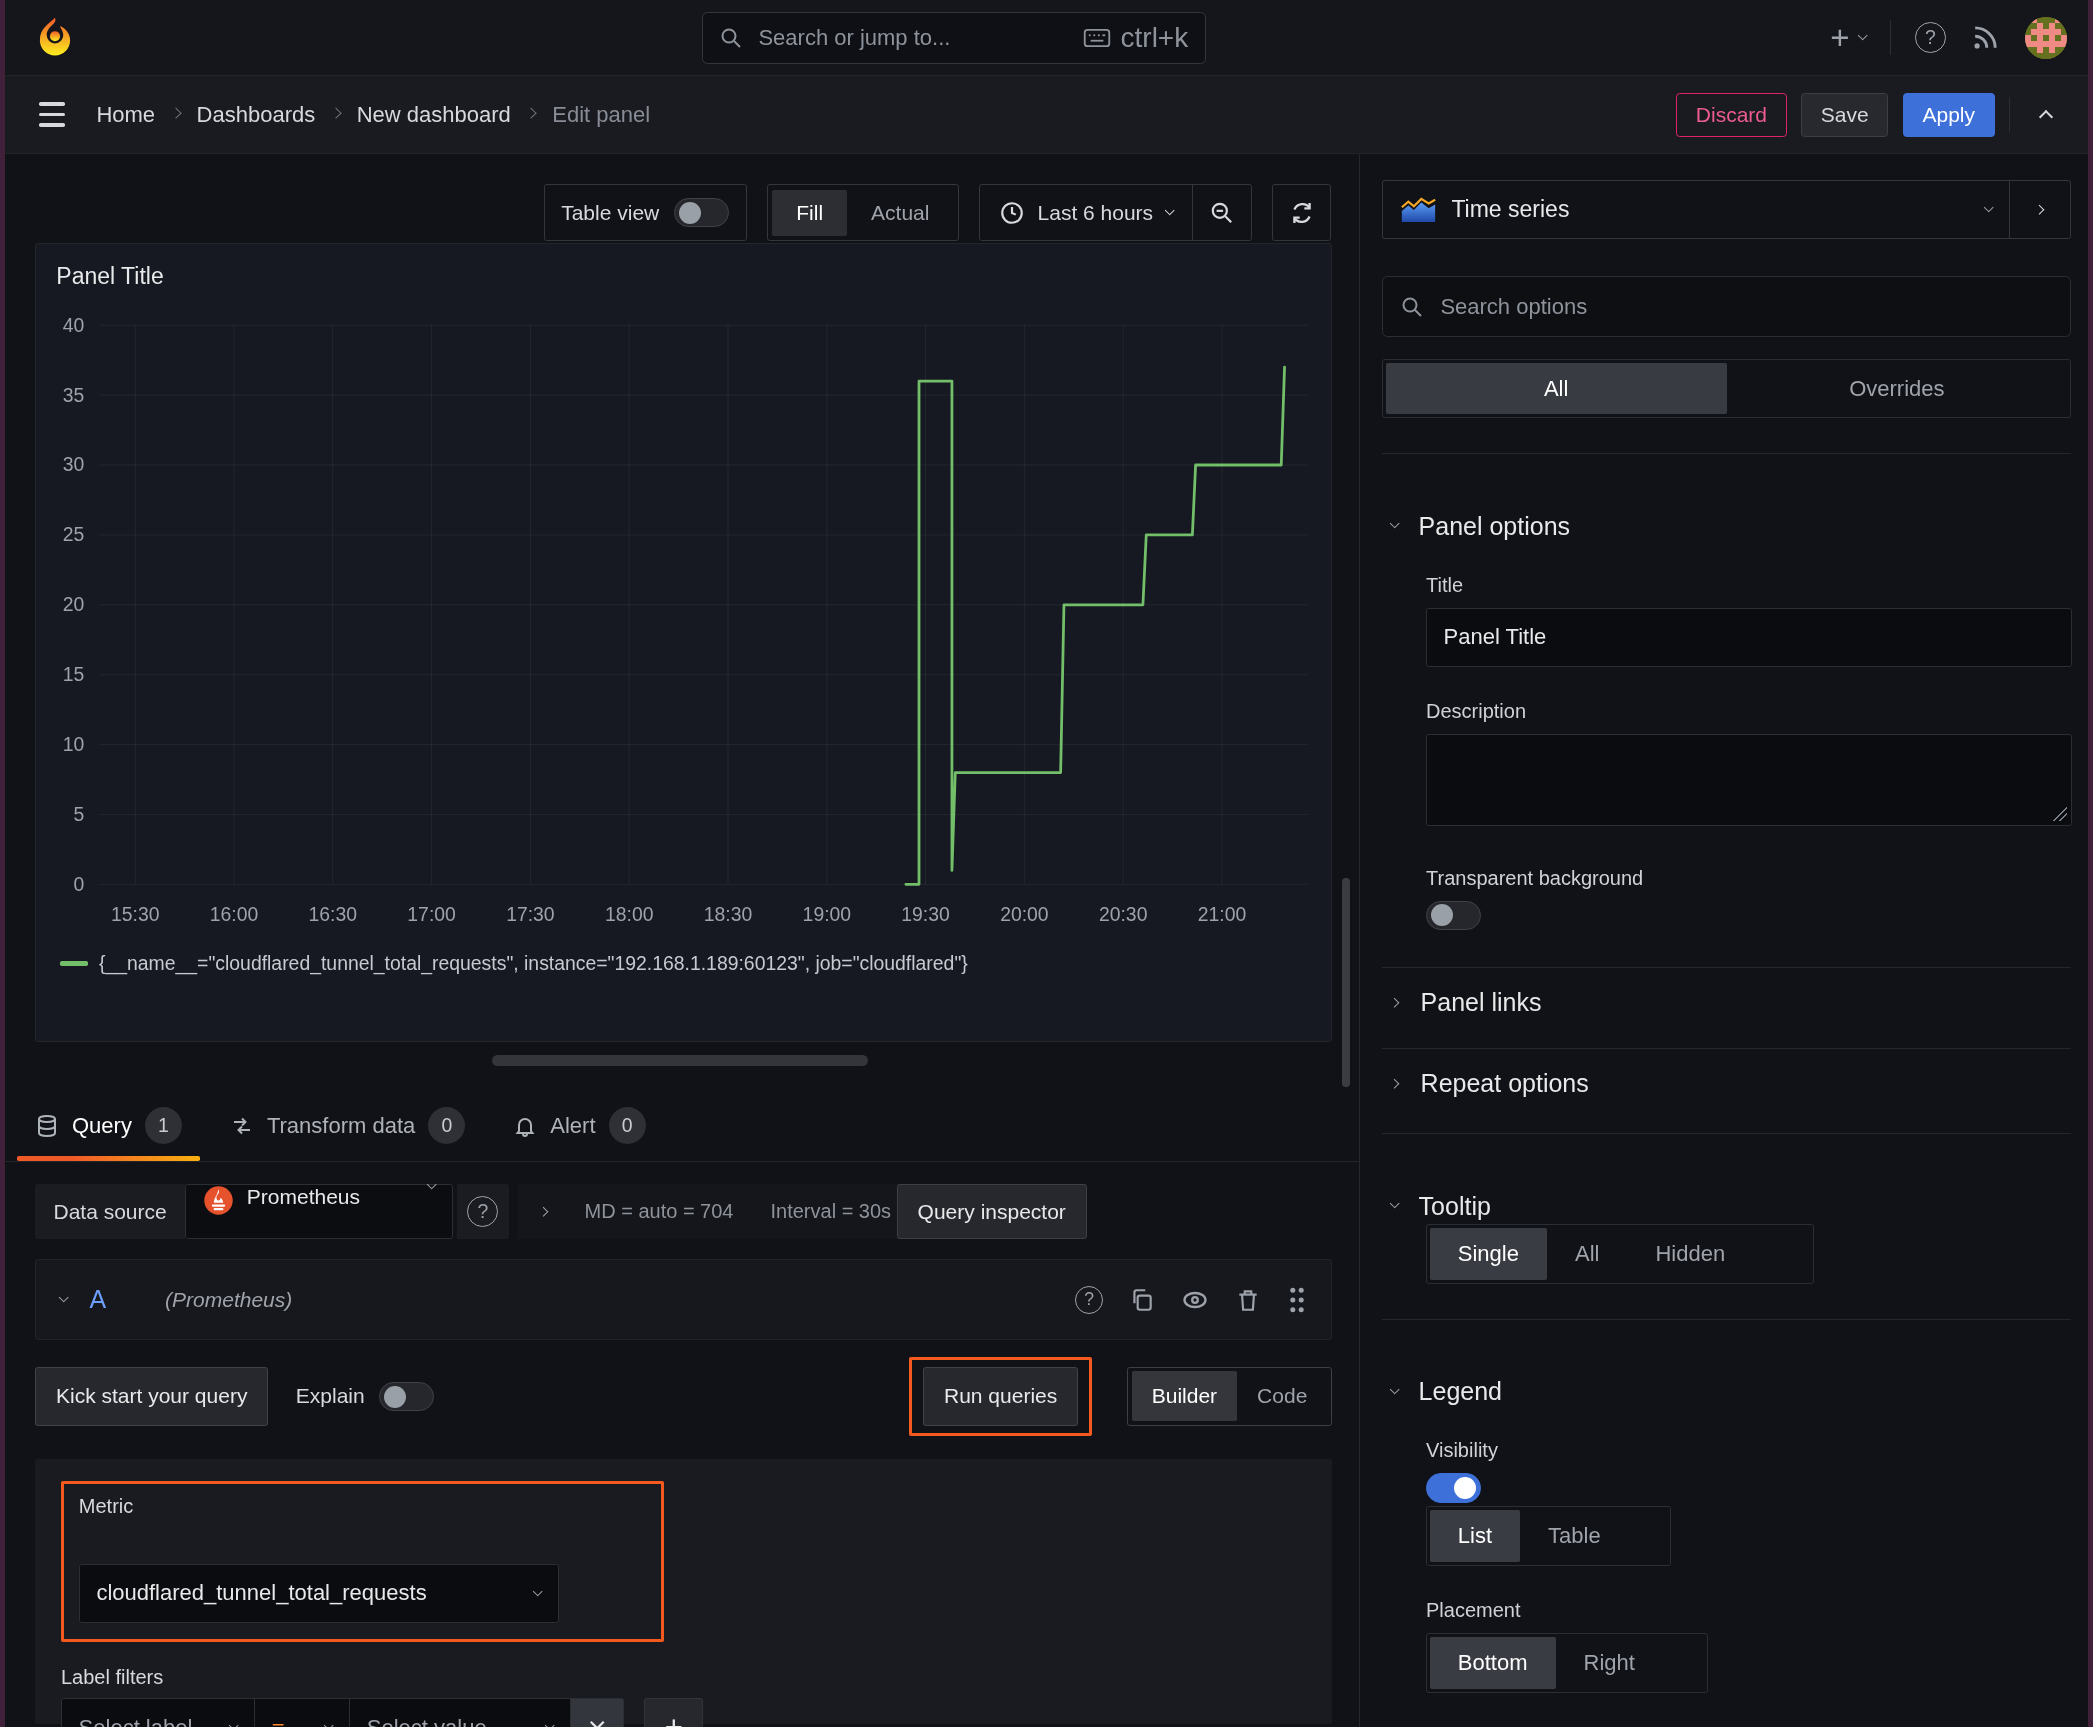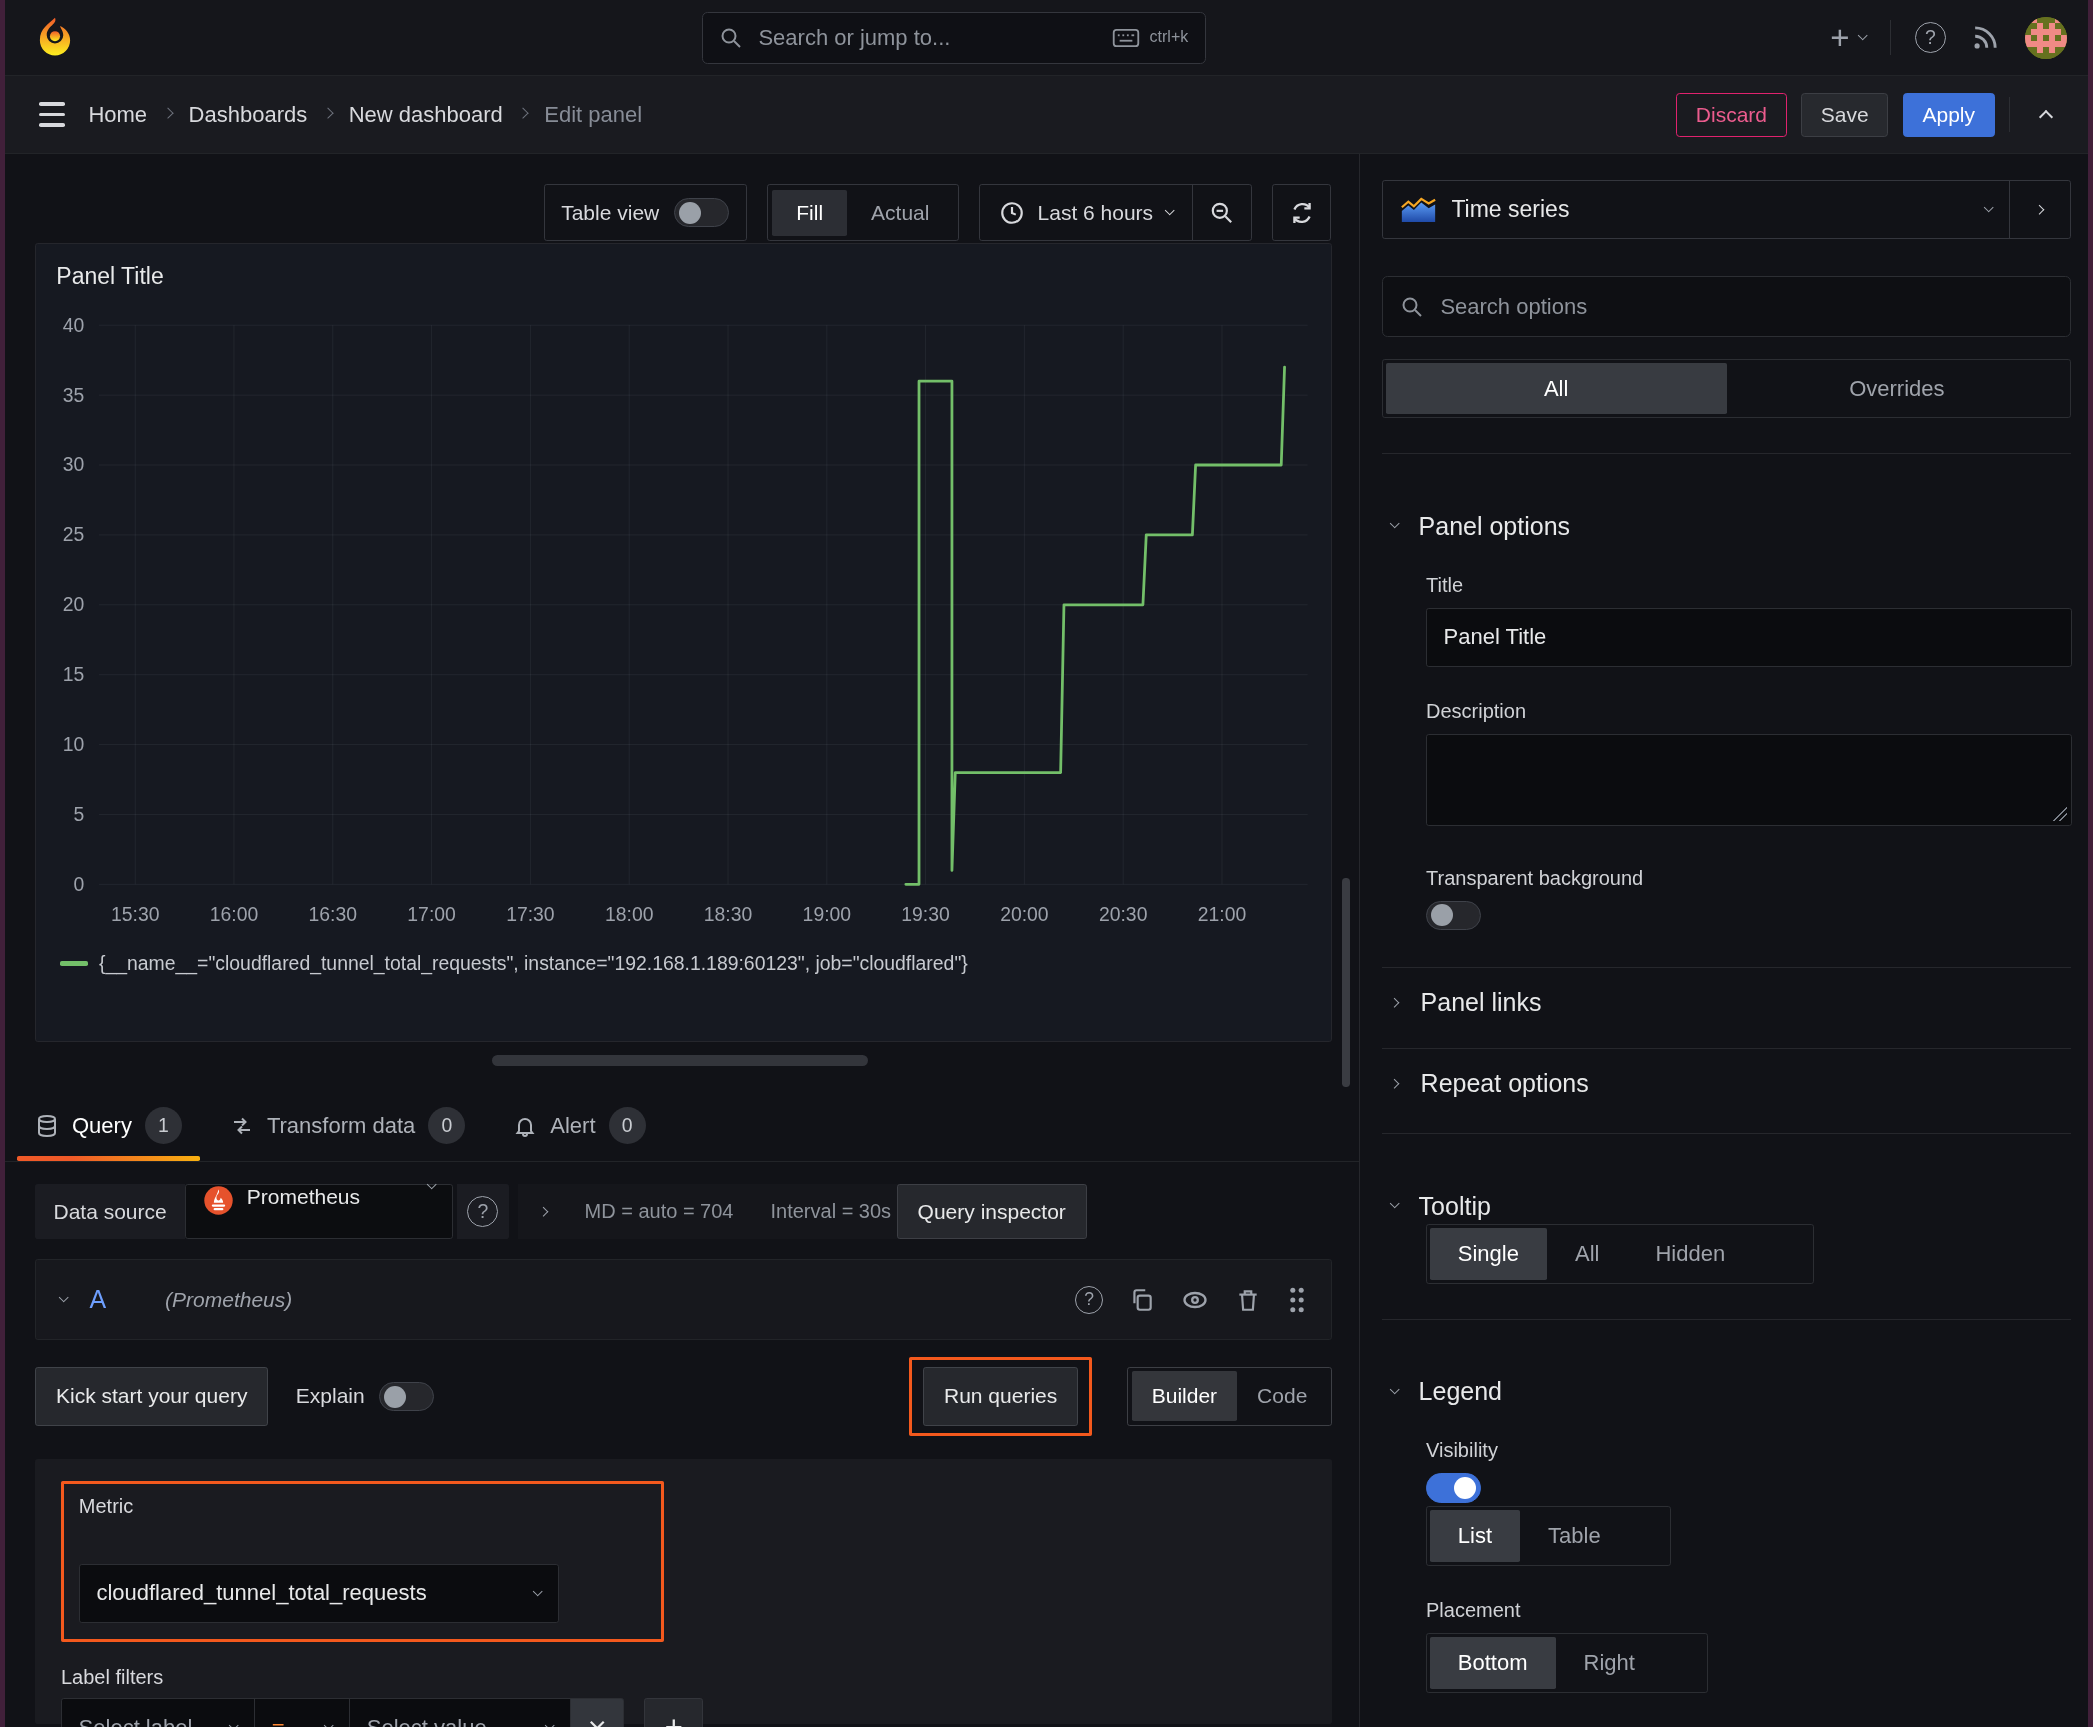--- a/index.html
+++ b/index.html
@@ -10,29 +10,29 @@
   .edge.left{left:0}.edge.right{right:0}
 
   
   .topbar{height:76px;background:#15161b;border-bottom:0.9px solid #222428;display:flex;align-items:center;padding:0 26px;}
   .logo{width:44px;height:44px;margin-left:7.4px;}
   .topbar-center{flex:1;display:flex;justify-content:center;}
   .searchbox{width:504px;height:52px;border:0.9px solid #34363d;border-radius:5.5px;background:#0f1015;
     display:flex;align-items:center;padding:0 16.6px;gap:13px;color:#8e939b;font-size:22px;}
   .searchbox input{flex:1;background:transparent;border:none;outline:none;color:#c9ccd1;font-size:22px;font-family:inherit;}
   .searchbox input::placeholder{color:#8e939b;}
-  .kbd-hint{display:flex;gap:9.2px;color:#8e939b;font-size:16px;}
+  .kbd-hint{display:flex;align-items:center;gap:9.2px;color:#8e939b;font-size:28px;}
   .top-right{display:flex;align-items:center;gap:24px;}
   .iconbtn{display:flex;align-items:center;justify-content:center;color:#9da2ab;cursor:pointer;background:none;border:none;padding:0;}
   .plus-glyph{font-size:33px;color:#9da2ab;line-height:1;}
   .vdivider{width:0.9px;height:35px;background:#2c2e33;}
   .avatar{width:42px;height:42px;border-radius:50%;background:#66711f;overflow:hidden;position:relative;}
 
   
-  .crumbbar{height:78px;background:#1a1b20;border-bottom:0.9px solid #222428;display:flex;align-items:center;padding:0 26px;gap:16px;}
+  .crumbbar{height:78px;background:#1a1b20;border-bottom:0.9px solid #222428;display:flex;align-items:center;padding:0 26px;gap:24px;}
   .burger{display:flex;flex-direction:column;gap:6.5px;margin:0 7.4px 0 13px;cursor:pointer;background:none;border:none;padding:0;}
   .burger span{display:block;width:26px;height:3.7px;border-radius:1.8px;background:#d8d9dd;}
   .crumbs{display:flex;align-items:center;gap:16.6px;font-size:22px;flex:1;}
   .crumb{color:#d8d9dd;cursor:pointer;}
   .crumb.muted{color:#878c96;cursor:default;}
   .crumb-sep{width:8.3px;height:8.3px;border-right:1.8px solid #6f747e;border-bottom:1.8px solid #6f747e;transform:rotate(-45deg);margin-bottom:1.8px;}
   .crumb-actions{display:flex;align-items:center;gap:14.8px;}
   .btn{height:44px;border-radius:3.7px;font-size:21px;padding:0 18.5px;cursor:pointer;font-family:inherit;display:flex;align-items:center;justify-content:center;}
   .btn-discard{background:transparent;border:0.9px solid #e0226e;color:#ec5c8e;}
   .btn-save{background:#27292e;border:0.9px solid #3c3e44;color:#d8d9dd;}

